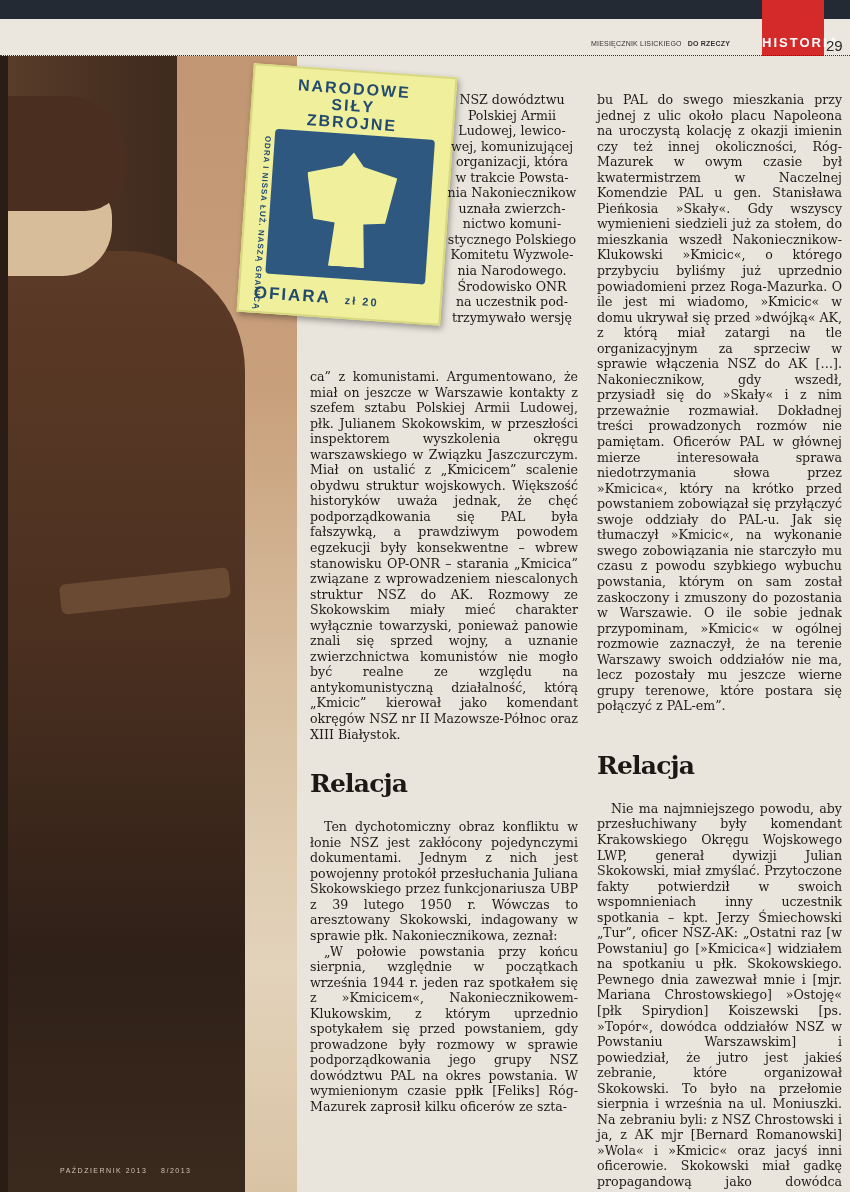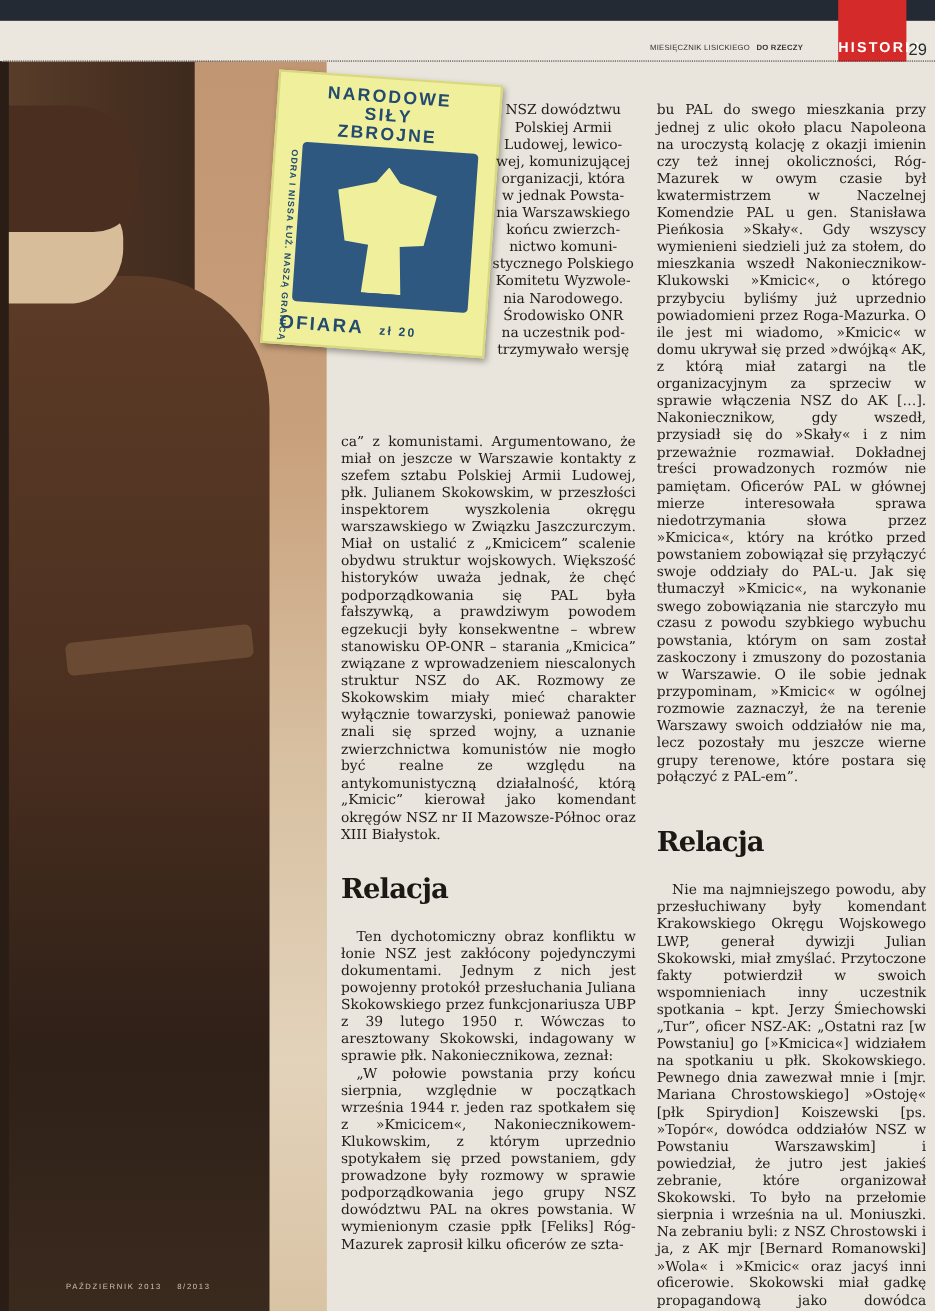--- a/index.html
+++ b/index.html
@@ -28,21 +28,21 @@
   .stamp-side { position:absolute; left:-58px; top:140px; width:150px; transform:rotate(90deg); font-family:"Liberation Sans", sans-serif; font-weight:bold; font-size:8px; color:#234a6f; letter-spacing:1px; white-space:nowrap; }
   .stamp-art { position:absolute; left:24px; top:62px; width:160px; height:145px; background:#2e587f; border-radius:4px; overflow:hidden; }
   .stamp-eagle { position:absolute; left:35px; top:18px; width:90px; height:115px; background:#efef9c; clip-path:polygon(50% 0%,62% 12%,100% 20%,90% 60%,66% 62%,70% 100%,30% 100%,34% 62%,10% 60%,0% 20%,38% 12%); }
   .stamp-bottom { position:absolute; left:14px; bottom:8px; font-family:"Liberation Sans", sans-serif; font-weight:bold; font-size:17px; color:#234a6f; letter-spacing:2px; }
   .stamp-bottom small { font-size:11px; margin-left:14px; }
 
   .col { position:absolute; font-size:12.6px; line-height:15.55px; }
   .col p { margin:0; text-align:justify; hyphens:manual; }
   .indent { text-indent:14px; }
   .col1-top { left:446px; top:92px; width:132px; text-align:center; }
-  .col1-main { left:310px; top:369px; width:268px;margin-top:24px; }
+  .col1-main { left:310px; top:369px; width:268px; }
   .col2 { left:597px; top:92px; width:245px; }
   .h2 { font-family:"DejaVu Serif", serif; font-weight:bold; font-size:25px; line-height:27px; letter-spacing:-0.8px; color:#1b1815; margin:0; }
 </style>
 </head>
 <body>
 
 <div class="topbar"></div>
 <div class="header"></div>
 <div class="header-pub">
   <span>MIESIĘCZNIK LISICKIEGO</span><b>DO RZECZY</b>
@@ -81,23 +81,23 @@
     <span>OFIARA</span><small>zł 20</small>
   </div>
 </div>
 
 <div class="col col1-top">
   <div>NSZ dowództwu</div>
   <div>Polskiej Armii</div>
   <div>Ludowej, lewico-</div>
   <div>wej, komunizującej</div>
   <div>organizacji, która</div>
-  <div>w jednak Powsta-</div>
-  <div>nia Warszawskiego</div>
-  <div>końcu zwierzch-</div>
+  <div>w trakcie Powsta-</div>
+  <div>nia Nakoniecznikow</div>
+  <div>uznała zwierzch-</div>
   <div>nictwo komuni-</div>
   <div>stycznego Polskiego</div>
   <div>Komitetu Wyzwole-</div>
   <div>nia Narodowego.</div>
   <div>Środowisko ONR</div>
   <div>na uczestnik pod-</div>
   <div>trzymywało wersję</div>
 </div>
 
 <div class="col col1-main">

